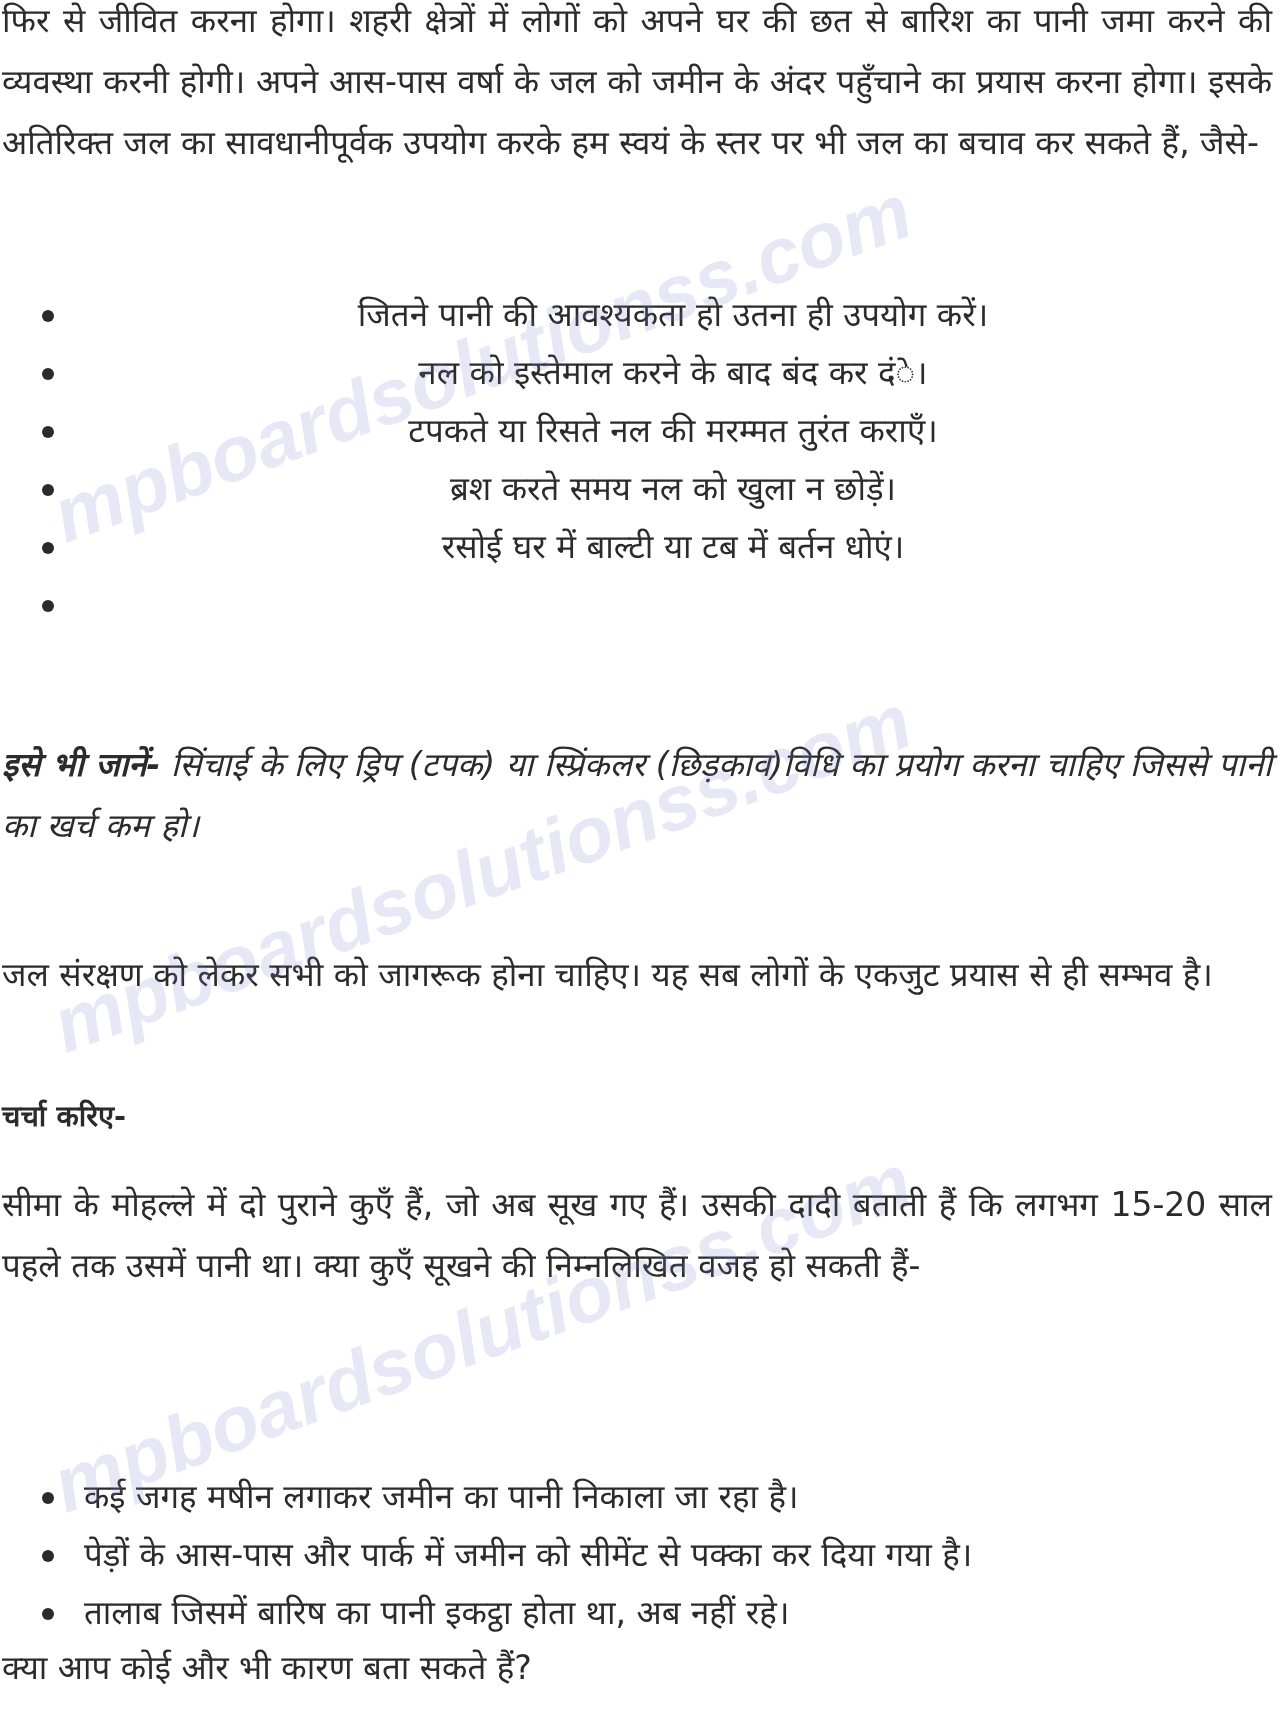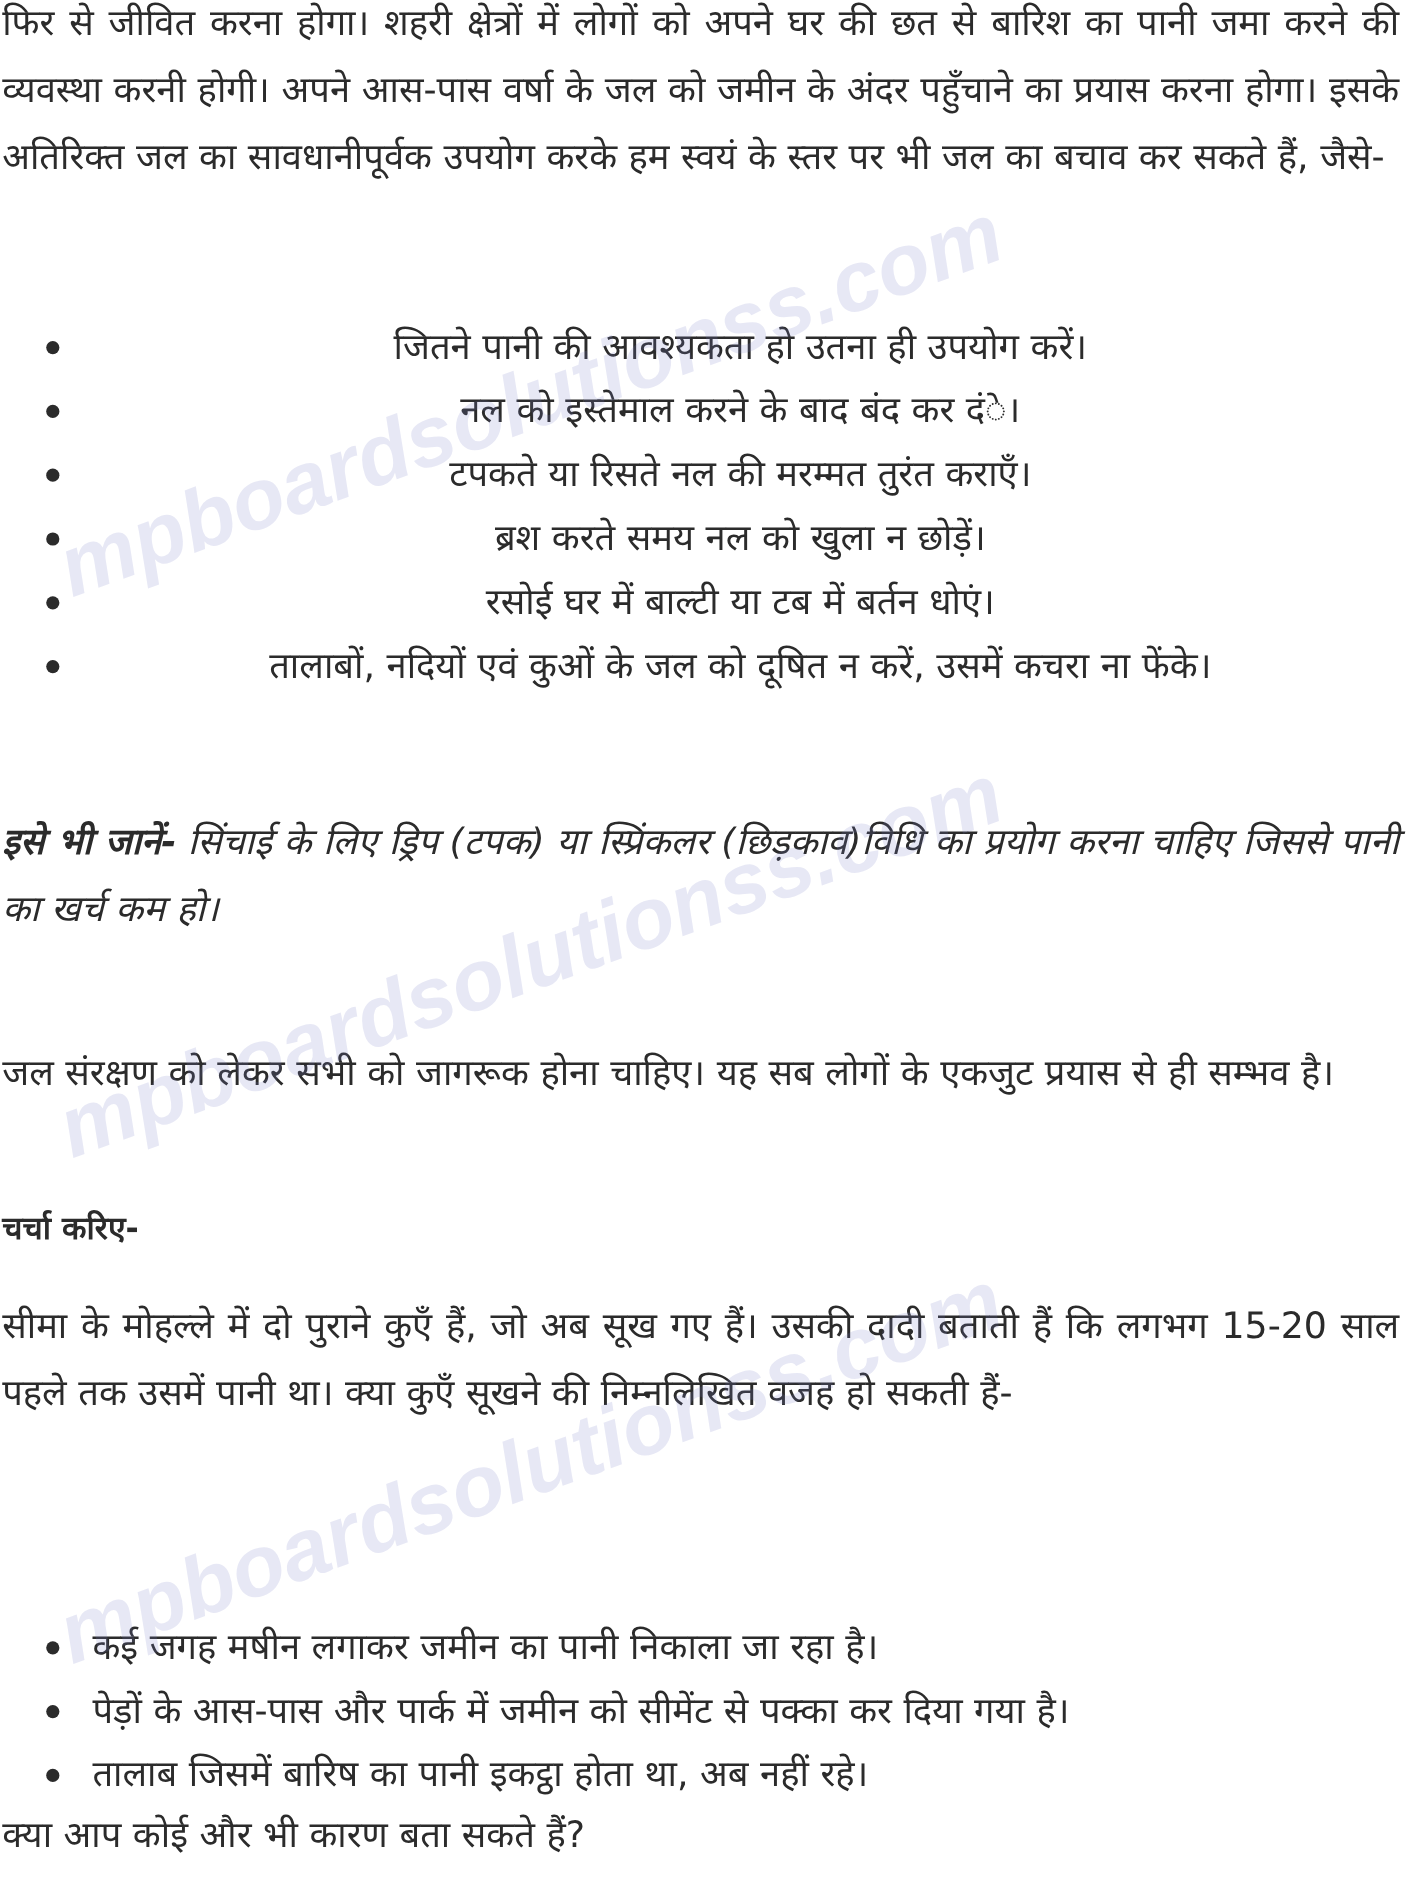--- a/index.html
+++ b/index.html
@@ -104,21 +104,21 @@
 <div class="page">
 
   <p class="para1 justify">फिर से जीवित करना होगा। शहरी क्षेत्रों में लोगों को अपने घर की छत से बारिश का पानी जमा करने की व्यवस्था करनी होगी। अपने आस-पास वर्षा के जल को जमीन के अंदर पहुँचाने का प्रयास करना होगा। इसके अतिरिक्त जल का सावधानीपूर्वक उपयोग करके हम स्वयं के स्तर पर भी जल का बचाव कर सकते हैं, जैसे-</p>
 
   <ul class="bullets list1">
     <li><span class="bullet"></span><span>जितने पानी की आवश्यकता हो उतना ही उपयोग करें।</span></li>
     <li><span class="bullet"></span><span>नल को इस्तेमाल करने के बाद बंद कर दं◌े।</span></li>
     <li><span class="bullet"></span><span>टपकते या रिसते नल की मरम्मत तुरंत कराएँ।</span></li>
     <li><span class="bullet"></span><span>ब्रश करते समय नल को खुला न छोड़ें।</span></li>
     <li><span class="bullet"></span><span>रसोई घर में बाल्टी या टब में बर्तन धोएं।</span></li>
-    <li><span class="bullet"></span><span>तालाबों, नदियों एवं कुओं के जल को दूषित न करें, उसमें कचरा ना फेंके।</span></li>
+    <li><span class="bullet"></span></li>
   </ul>
 
   <p class="know"><span class="know-label">इसे भी जानें-</span><span> सिंचाई के लिए ड्रिप (टपक) या स्प्रिंकलर (छिड़काव)विधि का प्रयोग करना चाहिए जिससे पानी का खर्च कम हो।</span></p>
 
   <p class="para2 justify">जल संरक्षण को लेकर सभी को जागरूक होना चाहिए। यह सब लोगों के एकजुट प्रयास से ही सम्भव है।</p>
 
   <h3 class="heading">चर्चा करिए-</h3>
 
   <p class="para3 justify">सीमा के मोहल्ले में दो पुराने कुएँ हैं, जो अब सूख गए हैं। उसकी दादी बताती हैं कि लगभग 15-20 साल पहले तक उसमें पानी था। क्या कुएँ सूखने की निम्नलिखित वजह हो सकती हैं-</p>
 

